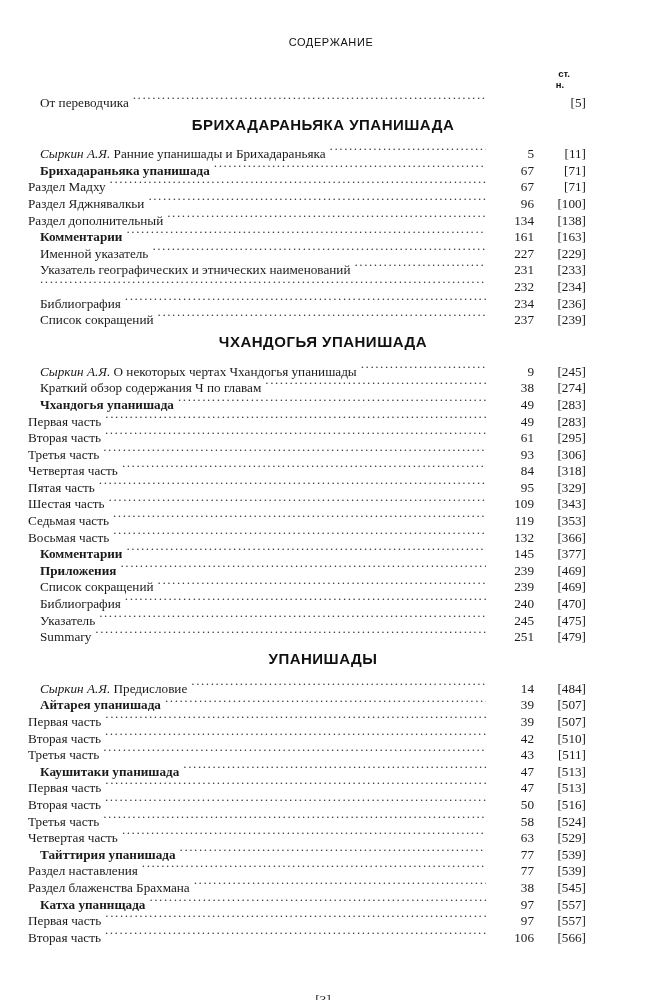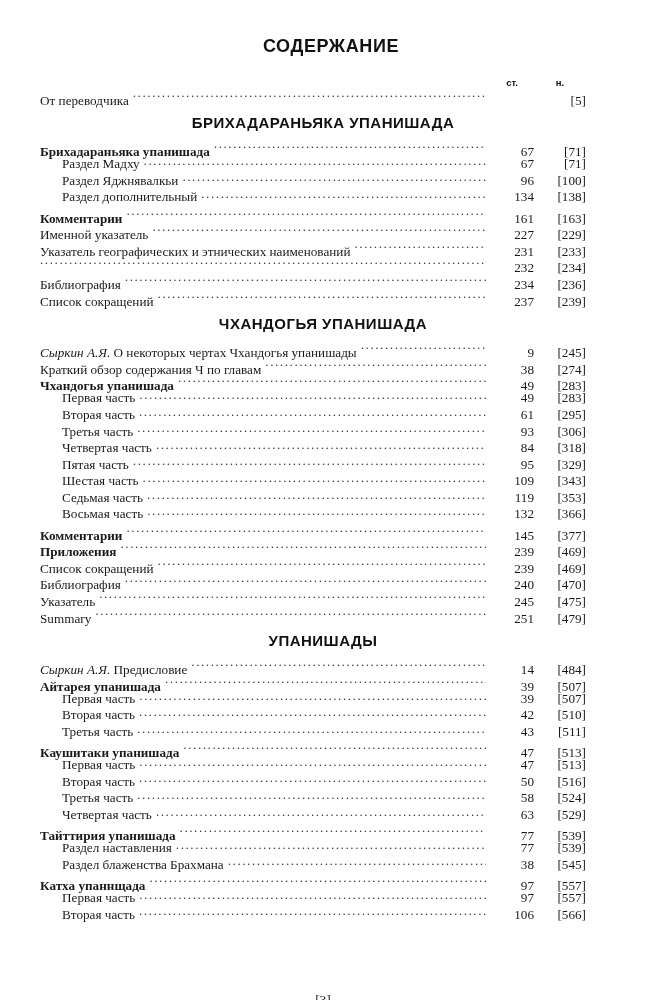--- a/index.html
+++ b/index.html
@@ -18,37 +18,38 @@
     position: relative;
     width: 646px;
     height: 1000px;
     padding: 0;
   }
 
   
   .doc-title {
     text-align: center;
     font-family: "Liberation Sans", "DejaVu Sans", sans-serif;
-    font-weight: bold;
-    font-size: 18px;
+    font-weight: normal;
+    font-size: 11px;
     letter-spacing: 0.6px;
     margin: 36px 0 0 16px;
     color: #111;
   }
 
   
   .col-head {
     display: flex;
     align-items: flex-end;
     margin-top: 20px;
     padding: 0 60px 0 40px;
     font-family: "Liberation Sans", "DejaVu Sans", sans-serif;
     font-weight: bold;
     font-size: 9.5px;
     color: #111;
+    flex-direction: column;
   }
   .col-head .ch-spacer { flex: 1 1 auto; }
   .col-head .ch-a {
     width: 44px;
     text-align: center;
   }
   .col-head .ch-b {
     width: 52px;
     text-align: center;
   }
@@ -93,21 +94,21 @@
     padding-left: 6px;
   }
   .row .num-b {
     flex: 0 0 auto;
     width: 52px;
     text-align: right;
   }
 
   
   .lvl0 { padding-left: 40px; }
-  .lvl1 { padding-left: 62px; align-items: flex-end; }
+  .lvl1 { padding-left: 28px; }
 
   
   .bold   .label { font-weight: bold; }
   .mixed  .label .it { font-style: italic; }
 
   
   .section-head {
     text-align: center;
     font-family: "Liberation Sans", "DejaVu Sans", sans-serif;
     font-weight: bold;
@@ -144,20 +145,26 @@
   </div>
 
   <div class="toc-list" id="toc-list">
       <div class="row lvl0">
         <span class="label">От переводчика</span>
         <span class="leader"></span>
         <span class="num-a"></span>
         <span class="num-b">[5]</span>
       </div>
       <div class="section-head">БРИХАДАРАНЬЯКА УПАНИШАДА</div>
+      <div class="row lvl0 mixed">
+        <span class="label"><span class="it">Сыркин А.Я.</span><span> Ранние упанишады и Брихадараньяка</span></span>
+        <span class="leader"></span>
+        <span class="num-a">5</span>
+        <span class="num-b">[11]</span>
+      </div>
       <div class="row lvl0 bold">
         <span class="label">Брихадараньяка упанишада</span>
         <span class="leader"></span>
         <span class="num-a">67</span>
         <span class="num-b">[71]</span>
       </div>
       <div class="row lvl1">
         <span class="label">Раздел Мадху</span>
         <span class="leader"></span>
         <span class="num-a">67</span>

